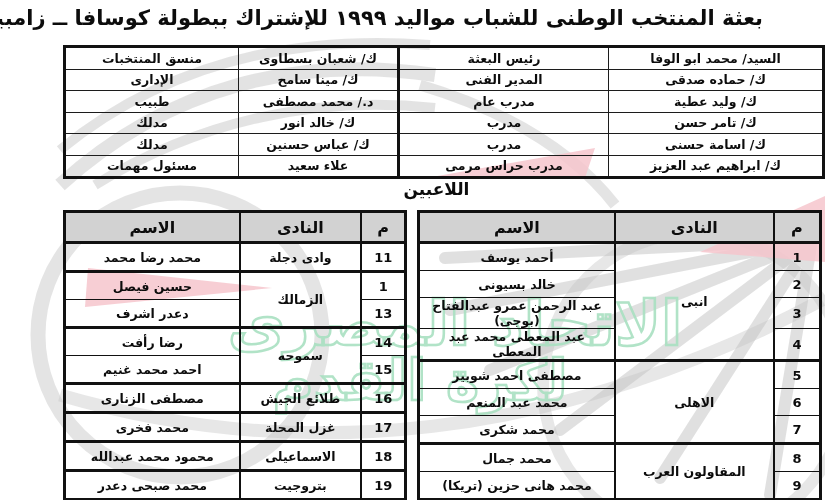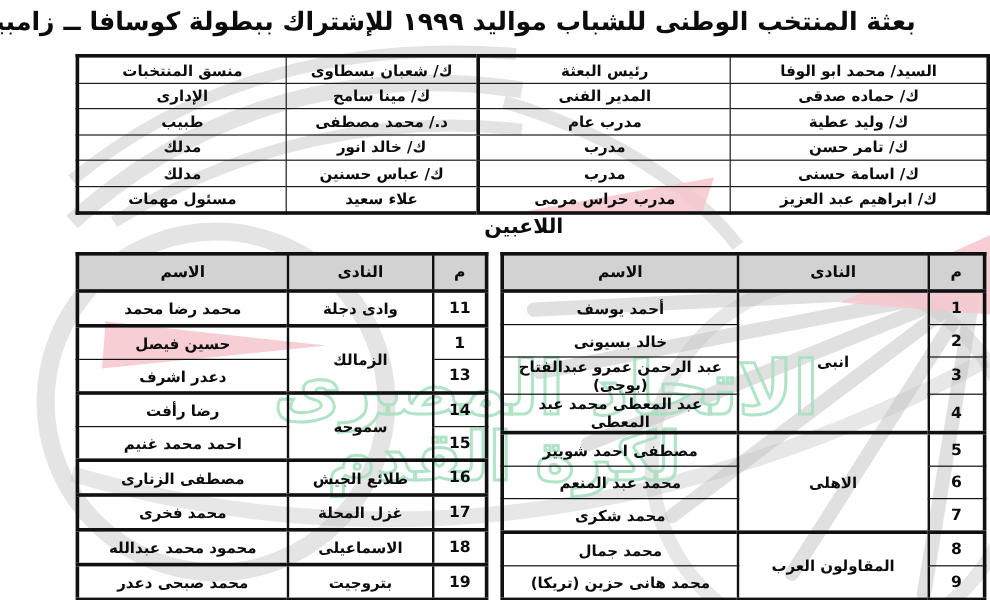--- a/index.html
+++ b/index.html
@@ -34,21 +34,21 @@
     text-align:center;font-size:17px;font-weight:bold;margin-left:24px;
   }
 
   .tables{
     position:absolute;top:210px;left:63px;width:759px;z-index:1;
     display:flex;gap:10px;align-items:flex-start;
   }
   .players{border:3px solid #111;}
   .players th{
     background:#d2d2d2;border:2px solid #111;height:26px;
-    font-size:13px;font-weight:bold;text-align:center;
+    font-size:16px;font-weight:bold;text-align:center;
   }
   .players td{
     border:2px solid #111;border-top-width:1px;border-bottom-width:1px;
     height:26px;font-size:12.5px;font-weight:bold;text-align:center;
     padding:0 2px;overflow:hidden;background:transparent;
   }
   .players tr.gs td{border-top-width:3px;}
   .players td.name{white-space:pre-line;line-height:1.2;}
   .players td.num{font-size:13px;}
   .players td.club{white-space:nowrap;}

